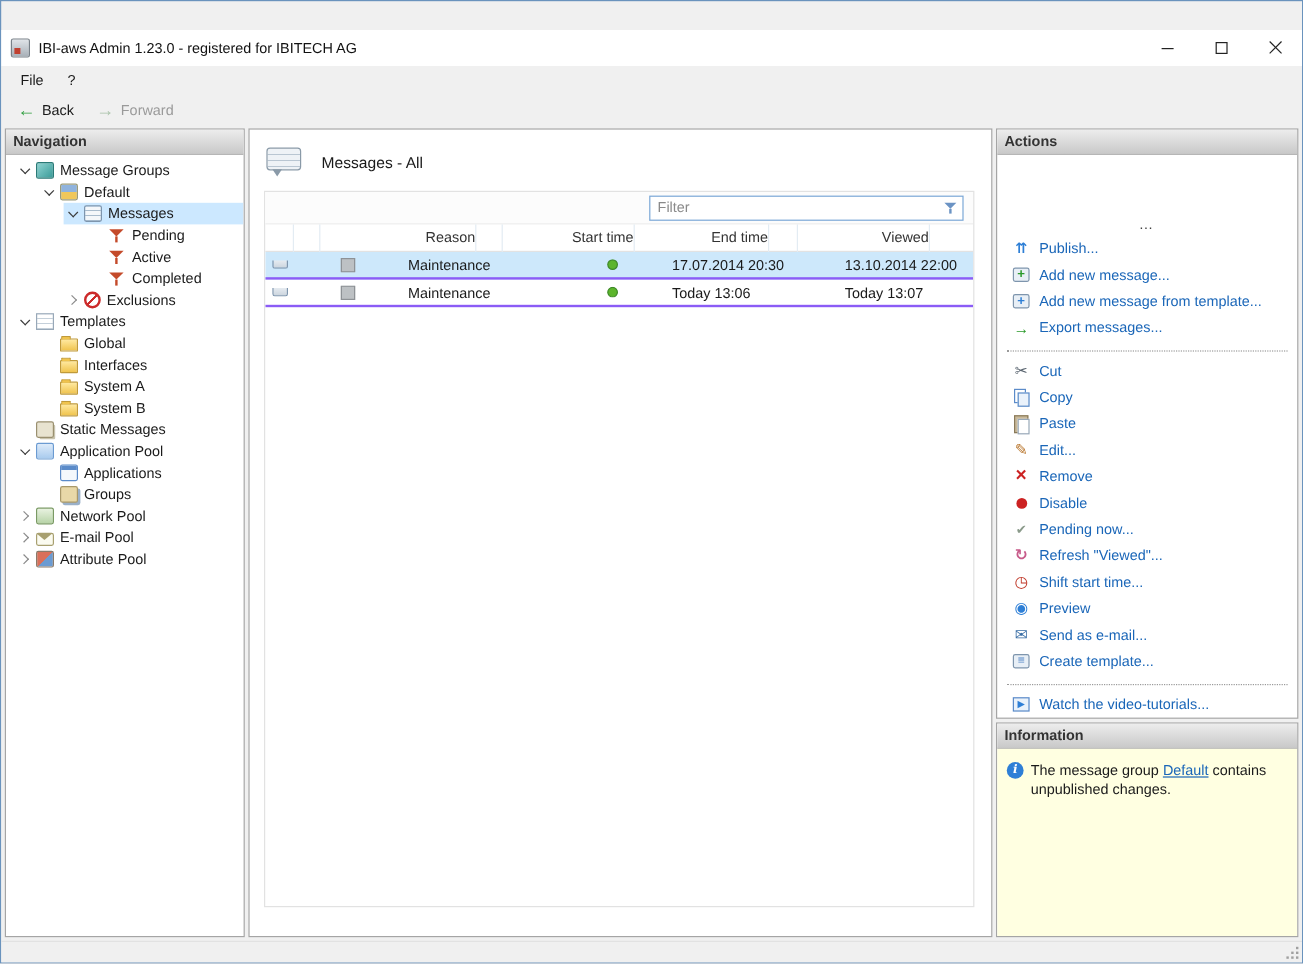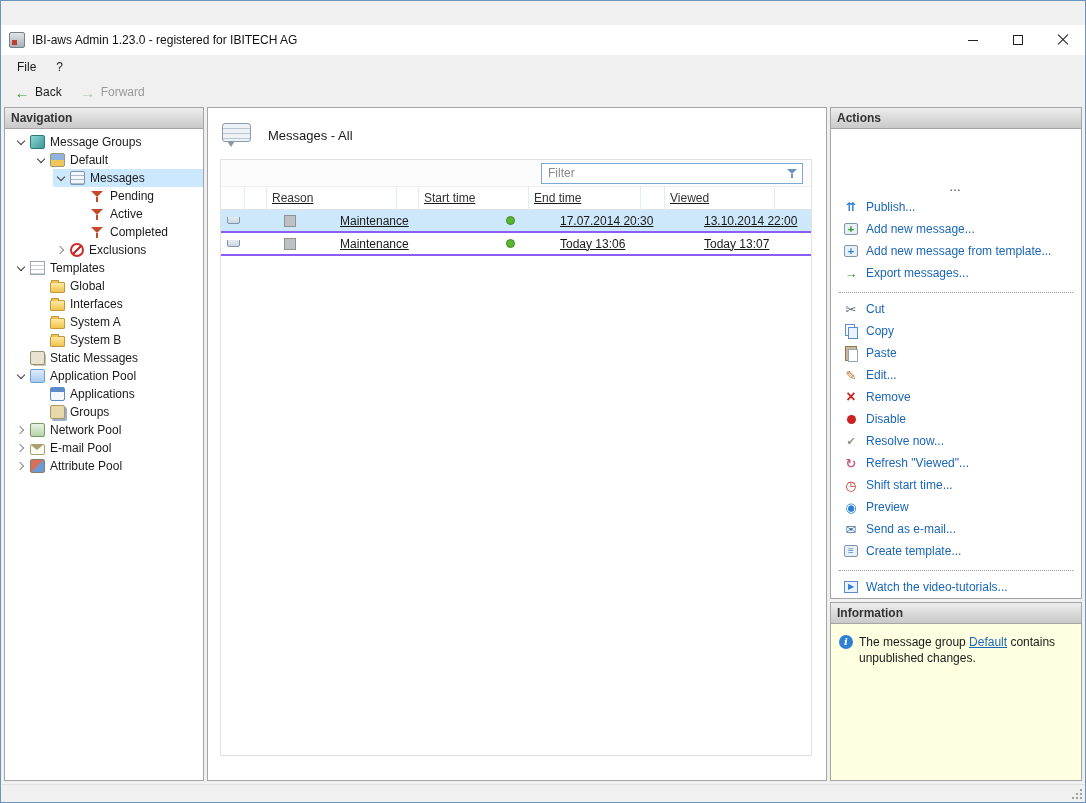--- a/index.html
+++ b/index.html
@@ -74,32 +74,32 @@
   [data-name="email-pool-icon"]::before { content:""; position:absolute; left:0; top:0; border-left:6px solid transparent; border-right:6px solid transparent; border-top:5px solid #a8a070; }
   [data-name="attribute-pool-icon"] { background:linear-gradient(135deg,#d9705a 0 50%,#6b9bd2 50%); border:1px solid #8a7a6a; }
 
   
   .main-title { display:flex; align-items:center; padding:14px 0 8px 14px; flex:none; }
   [data-name="messages-title-icon"] { width:32px; height:27px; position:relative; margin-right:14px; flex:none; }
   [data-name="messages-title-icon"]::before { content:""; position:absolute; left:0; top:1px; width:27px; height:17px; background:repeating-linear-gradient(180deg,#eef2f6 0 4px,#b9c6d2 4px 5px); border:1px solid #8a9aa8; border-radius:3px; }
   [data-name="messages-title-icon"]::after { content:""; position:absolute; left:5px; top:19px; border-left:4px solid transparent; border-right:4px solid transparent; border-top:6px solid #8a9aa8; }
   .page-title { font-size:13px; color:#1a1a1a; }
 
-  .table-wrap { flex:1; margin:2px 14px 24px 12px; border:1px solid #e2e2e2; display:flex; flex-direction:column; overflow:hidden;text-decoration:underline; }
+  .table-wrap { flex:1; margin:2px 14px 24px 12px; border:1px solid #e2e2e2; display:flex; flex-direction:column; overflow:hidden; }
   .filter-row { height:27px; flex:none; display:flex; align-items:center; justify-content:flex-end; padding-right:8px; background:#fcfcfc; border-bottom:1px solid #eeeeee; }
   .filter-box { position:relative; width:262px; }
   .filter-box input { width:100%; height:21px; border:1px solid #7aa7d6; font-family:inherit; font-size:12px; padding:0 24px 0 6px; outline:none; color:#333; background:#fff; }
   .filter-box input::placeholder { color:#8a8a8a; }
   [data-name="funnel-icon"] { position:absolute; right:5px; top:5px; width:12px; height:12px; }
   [data-name="funnel-icon"]::before { content:""; position:absolute; left:1px; top:1px; border-left:5px solid transparent; border-right:5px solid transparent; border-top:5px solid #6b93c4; }
   [data-name="funnel-icon"]::after { content:""; position:absolute; left:5px; top:6px; width:2px; height:4px; background:#6b93c4; }
 
   .t-head, .t-row { display:grid; grid-template-columns:24px 22px 130px 22px 110px 112px 24px 110px 1fr; align-items:center; }
   .t-head { height:23px; flex:none; border-bottom:1px solid #e2e2e2; }
-  .hcell { color:#333; padding-left:5px; border-right:1px solid #e3ecf3; height:23px; line-height:23px; overflow:hidden; white-space:nowrap; }
+  .hcell { color:#333; padding-left:5px; border-right:1px solid #e3ecf3; height:23px; line-height:23px; overflow:hidden; white-space:nowrap;text-align:right; }
   .hcell:last-child { border-right:none; }
   .t-body { flex:1; overflow:hidden; }
   .t-row { height:23px; border-bottom:2px solid #8b5cf6; cursor:default;gap:34px; }
   .t-row[data-selected="true"] { background:#cde8fb; }
   .cell { padding-left:5px; white-space:nowrap; overflow:hidden; }
   .ccenter { display:flex; justify-content:center; align-items:center; padding-left:0; }
   .msg-bubble { width:13px; height:10px; background:linear-gradient(#eef2f6,#cdd6df); border:1px solid #7e95ad; border-radius:2px; position:relative; margin-top:-3px; }
   .msg-bubble::after { content:""; position:absolute; left:2px; top:9px; border-left:3px solid transparent; border-right:3px solid transparent; border-top:3px solid #7e95ad; }
   .gray-square { width:12px; height:12px; background:#bdc1c4; border:1px solid #8e9296; }
   .green-dot { width:9px; height:9px; border-radius:50%; background:#5cb52c; border:1px solid #3f8a2a; }
@@ -434,21 +434,21 @@
               <span class="a-label" data-name="action-label">Remove</span>
             </div>
 
             <div class="action-item" data-name="action-item" data-type="action">
               <span class="a-icon" data-name="disable-icon"></span>
               <span class="a-label" data-name="action-label">Disable</span>
             </div>
 
             <div class="action-item" data-name="action-item" data-type="action">
               <span class="a-icon" data-name="resolve-icon"></span>
-              <span class="a-label" data-name="action-label">Resolve now...</span>
+              <span class="a-label" data-name="action-label">Pending now...</span>
             </div>
 
             <div class="action-item" data-name="action-item" data-type="action">
               <span class="a-icon" data-name="refresh-viewed-icon"></span>
               <span class="a-label" data-name="action-label">Refresh "Viewed"...</span>
             </div>
 
             <div class="action-item" data-name="action-item" data-type="action">
               <span class="a-icon" data-name="shift-start-icon"></span>
               <span class="a-label" data-name="action-label">Shift start time...</span>

